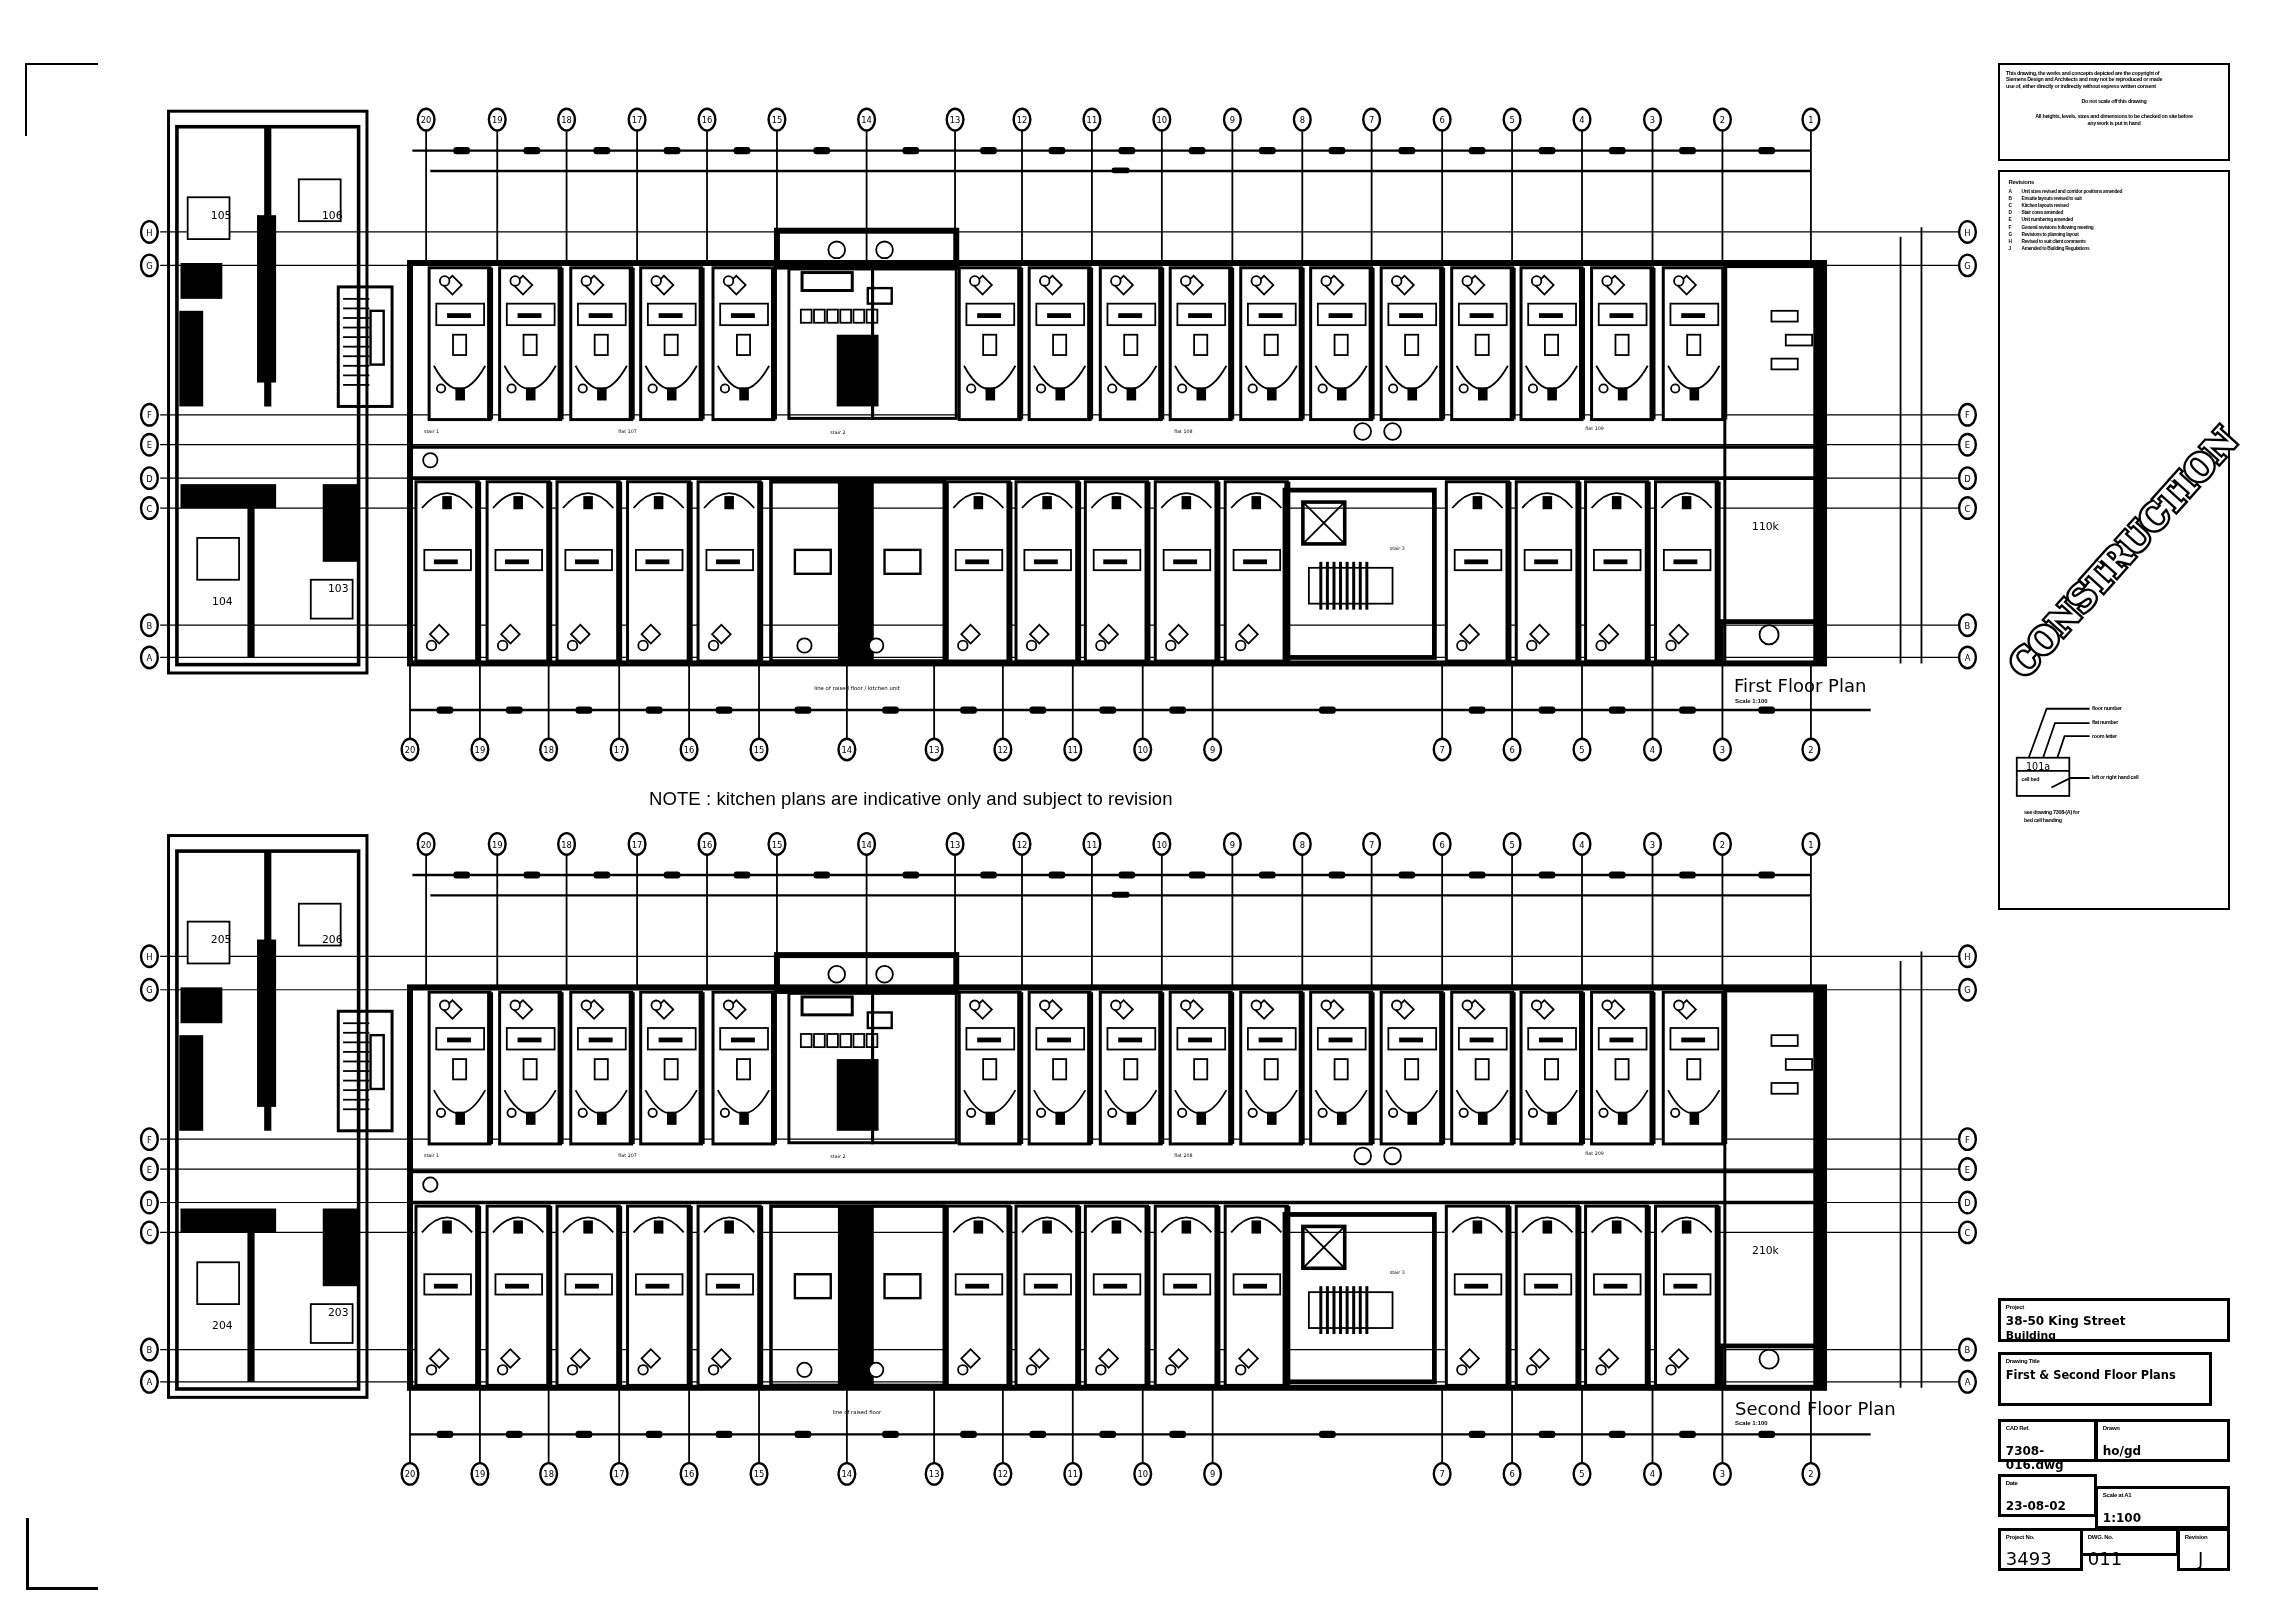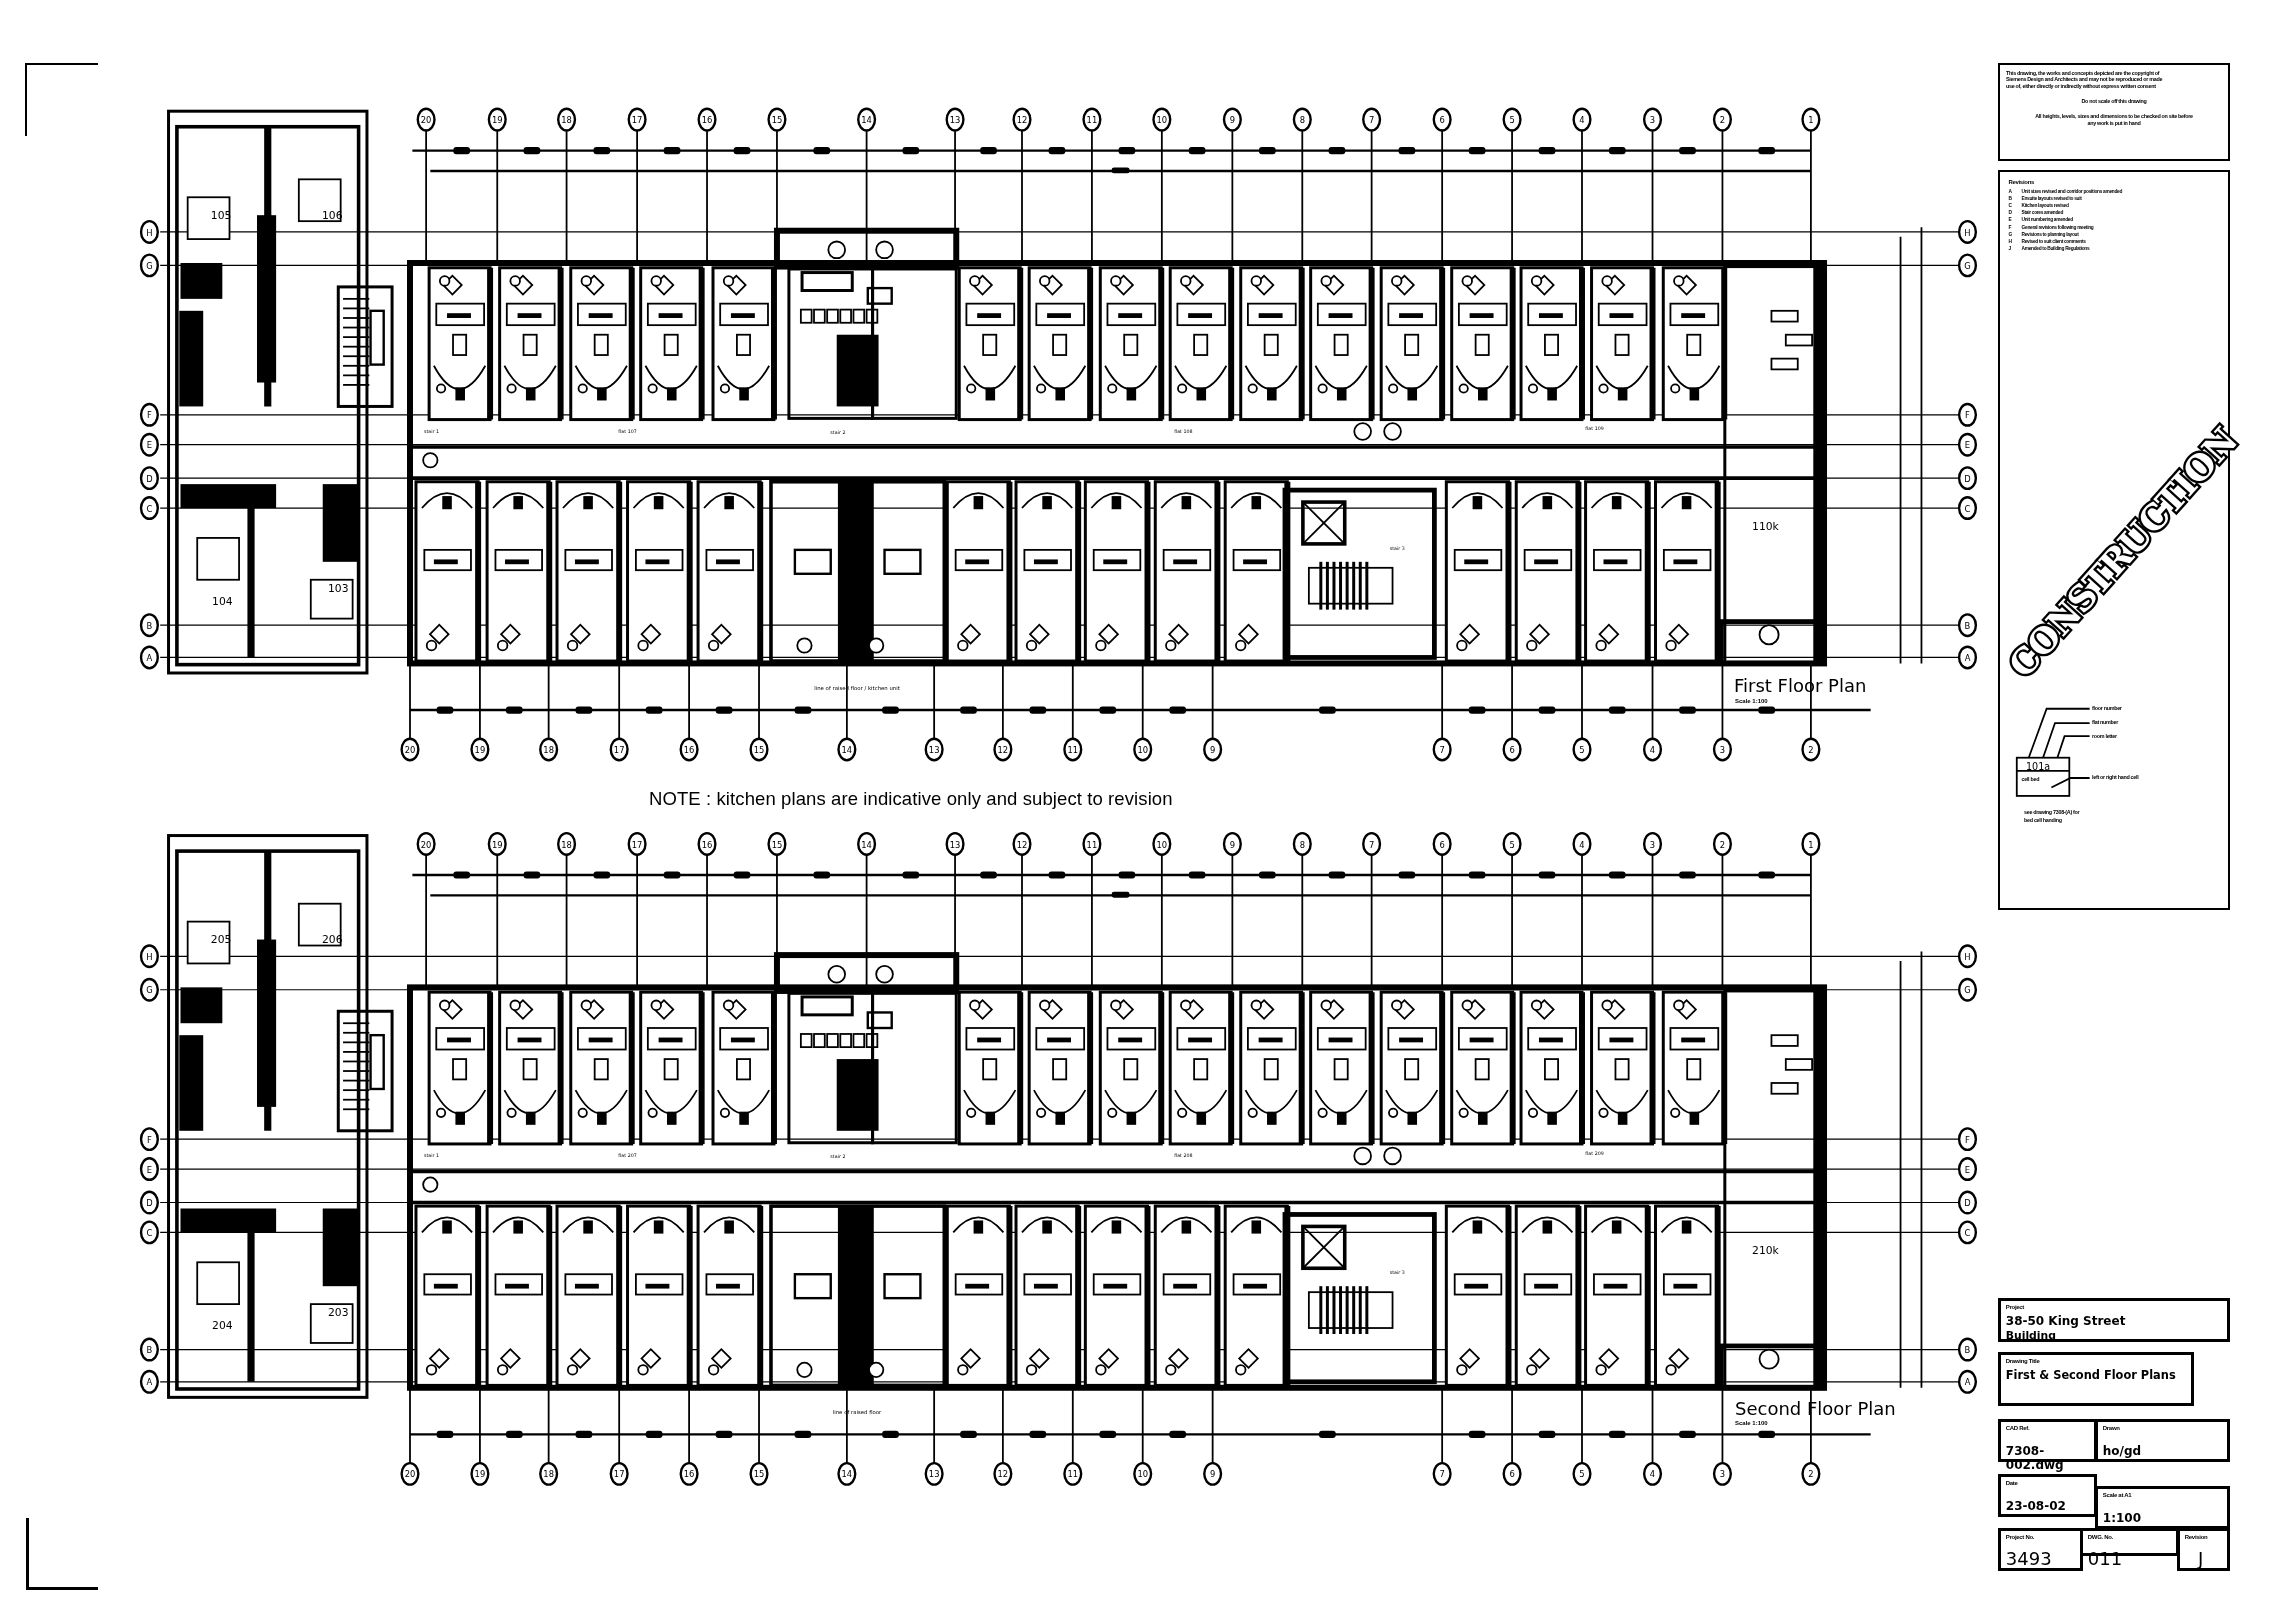--- a/index.html
+++ b/index.html
@@ -1334,28 +1334,28 @@
   <div class="abs blob" style="left:92px;top:601px;font-size:5.4px;">left or right hand cell</div>
   <div class="abs blob" style="left:24px;top:636px;font-size:5.4px;">see drawing 7308-(A) for</div>
   <div class="abs blob" style="left:24px;top:644px;font-size:5.4px;">bed cell handing</div>
 </div>
 
 <div class="box" style="left:1998px;top:1298px;width:232px;height:44px;">
   <span class="tb-label blob" style="font-size:6px;">Project</span>
   <span class="tb-value" style="top:13px;font-size:12px;">38-50 King Street</span>
   <span class="tb-value" style="top:27.5px;font-size:10.8px;">Building</span>
 </div>
-<div class="box" style="left:1998px;top:1352px;width:196px;height:54px;">
+<div class="box" style="left:1998px;top:1352px;width:214px;height:54px;">
   <span class="tb-label blob" style="font-size:6px;">Drawing Title</span>
   <span class="tb-value" style="top:13px;font-size:11.4px;">First &amp; Second Floor Plans</span>
 </div>
 
 <div class="box" style="left:1998px;top:1419px;width:99px;height:43px;">
   <span class="tb-label blob" style="font-size:6px;">CAD Ref.</span>
-  <span class="tb-value" style="top:21.5px;font-size:12px;">7308-002.dwg</span>
+  <span class="tb-value" style="top:21.5px;font-size:12px;">7308-016.dwg</span>
 </div>
 <div class="box" style="left:2095px;top:1419px;width:135px;height:43px;">
   <span class="tb-label blob" style="font-size:6px;">Drawn</span>
   <span class="tb-value" style="top:21.5px;font-size:12px;">ho/gd</span>
 </div>
 
 <div class="box" style="left:1998px;top:1474px;width:99px;height:43px;padding-left:20px;">
   <span class="tb-label blob" style="font-size:6px;">Date</span>
   <span class="tb-value" style="top:21.5px;font-size:12px;">23-08-02</span>
 </div>

